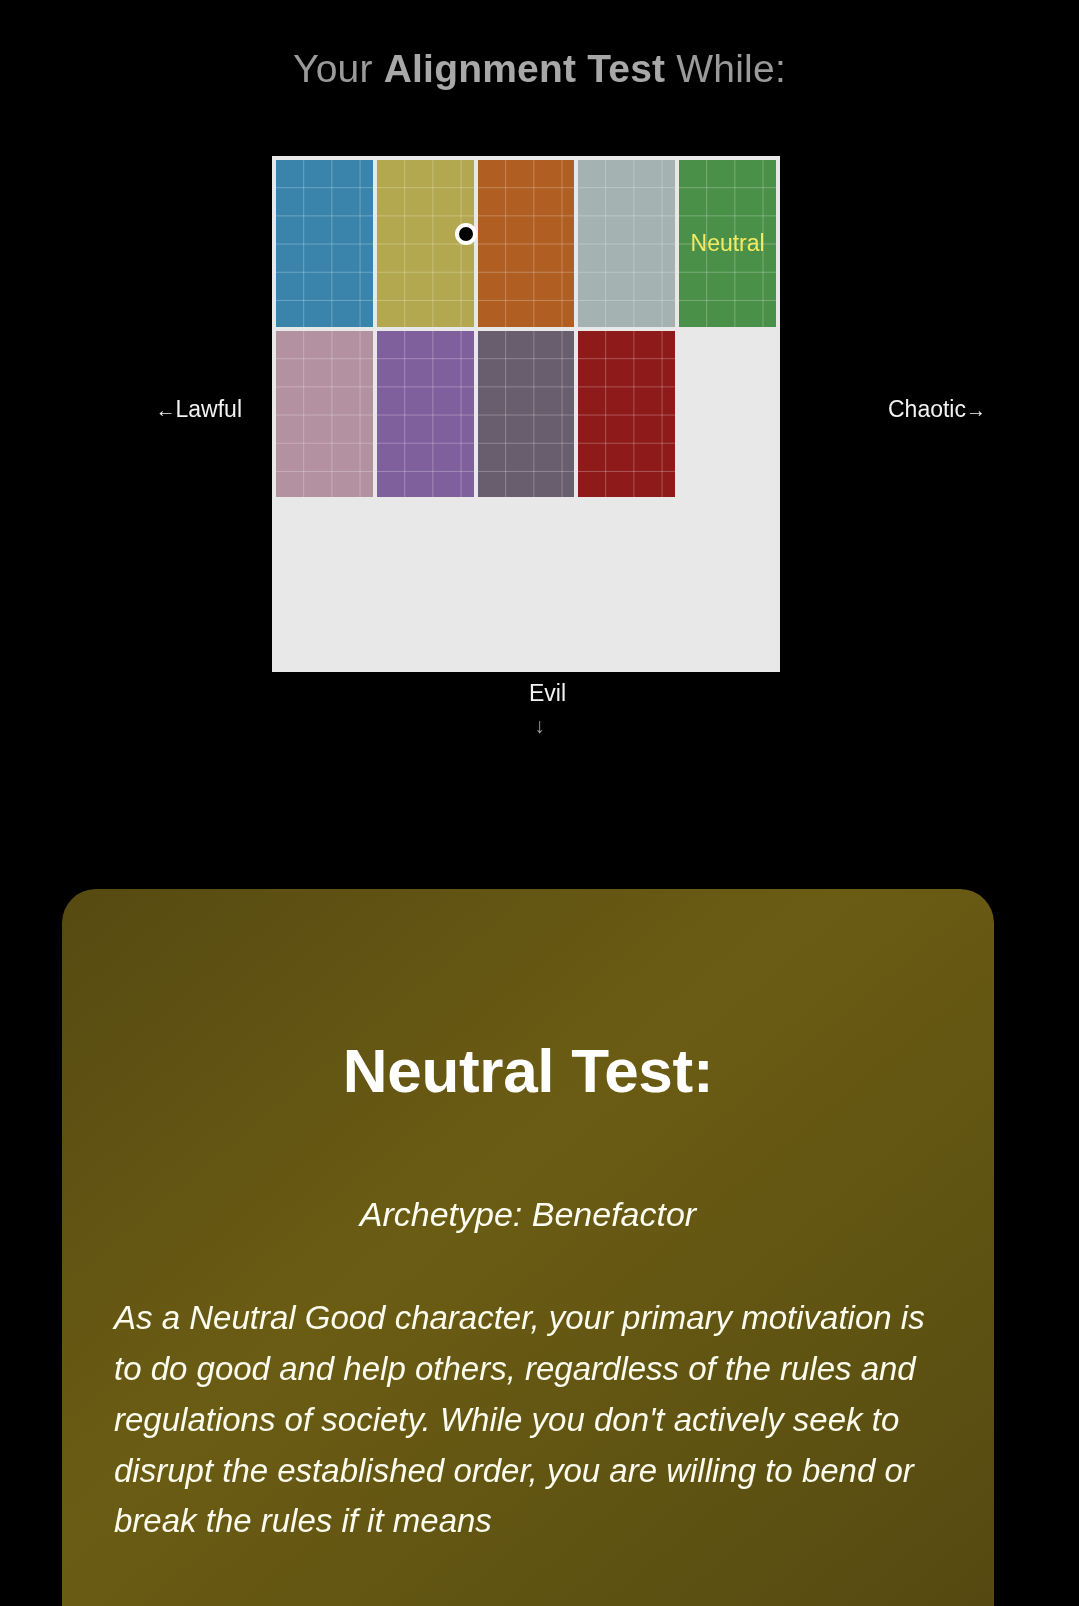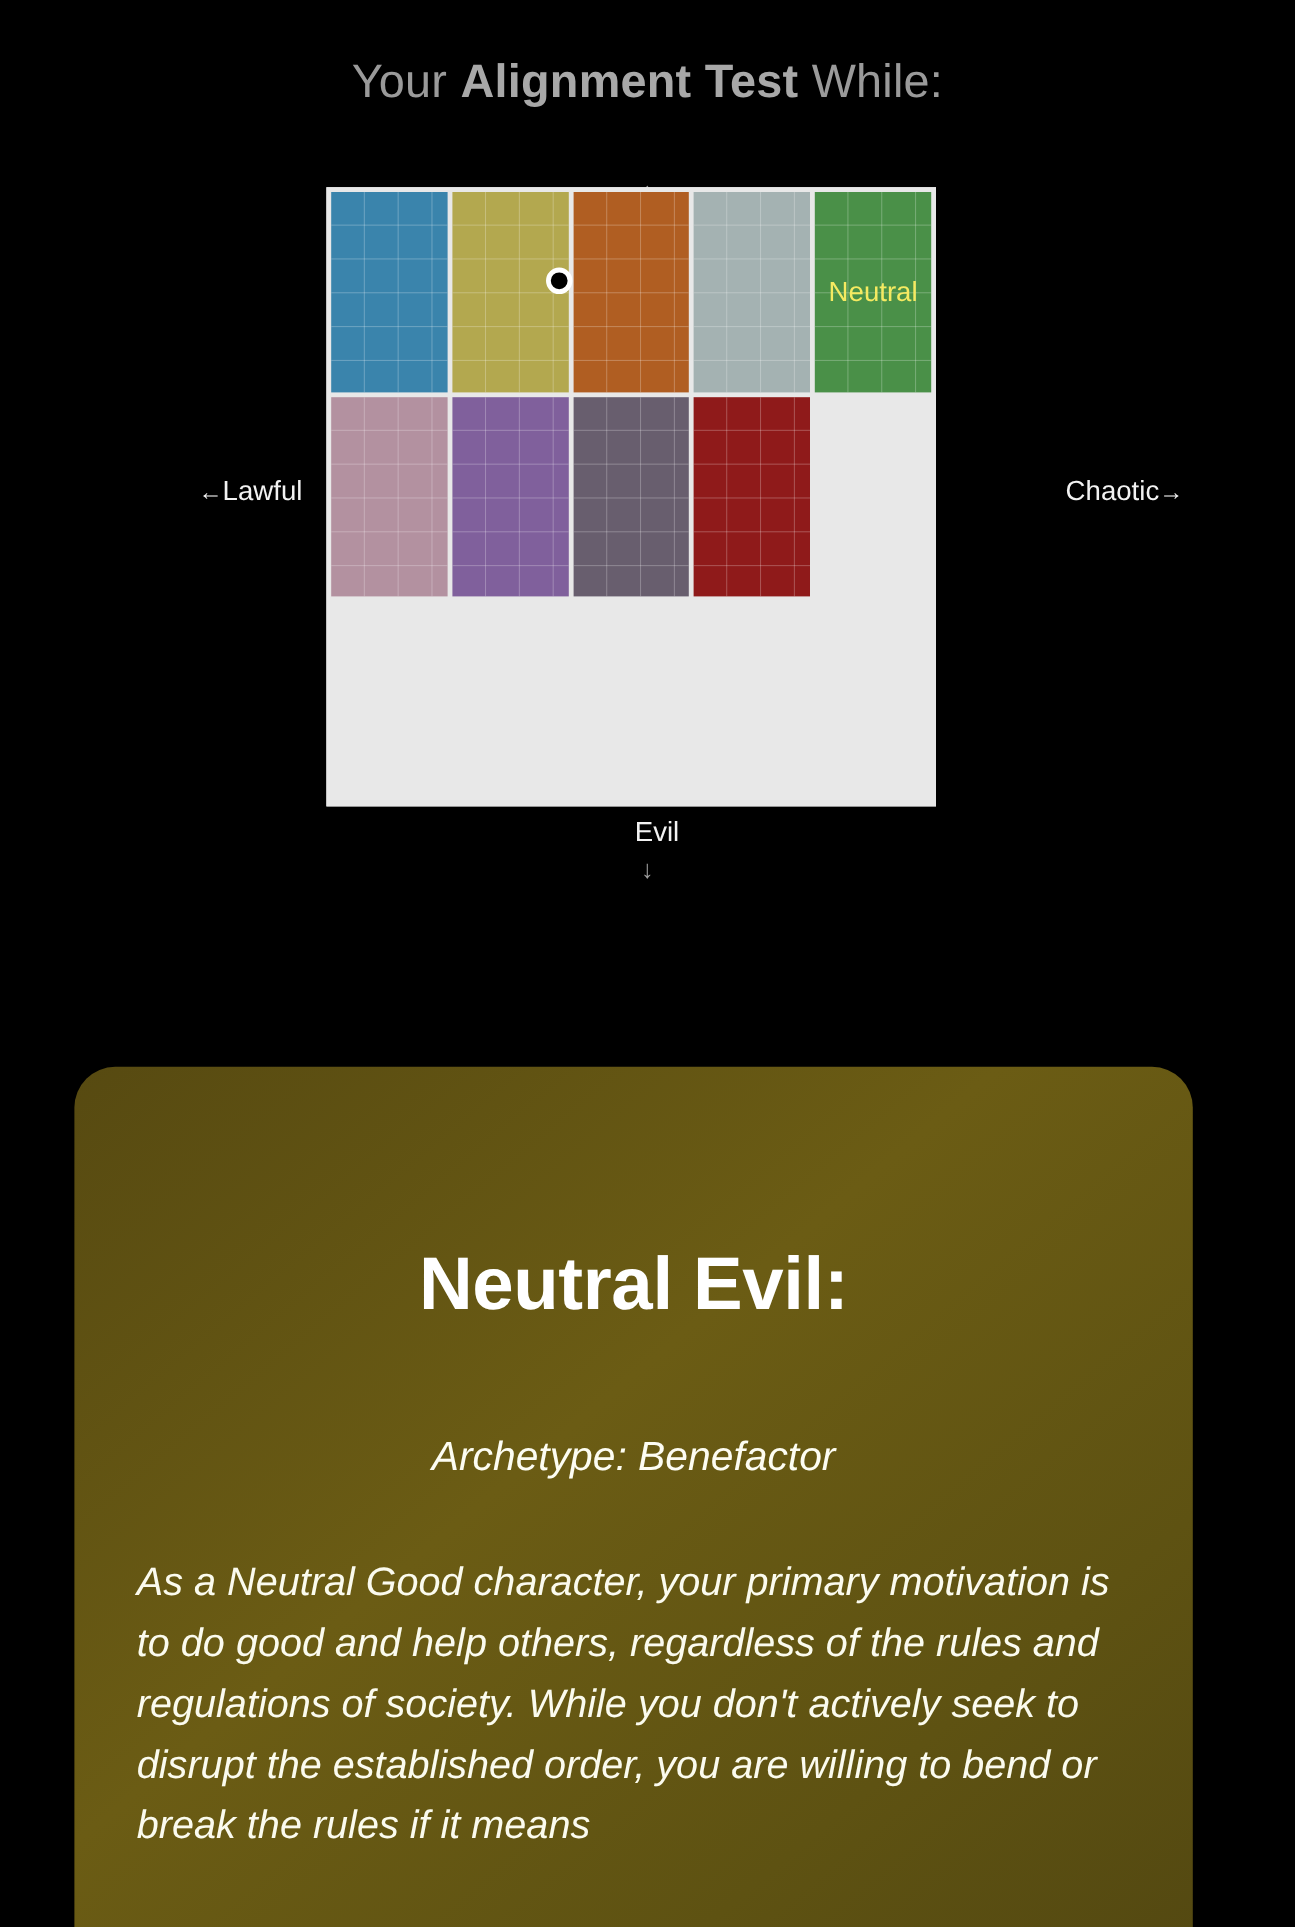--- a/index.html
+++ b/index.html
@@ -79,21 +79,21 @@
     line-height: 24px;
     margin-top: 8px;
   }
 
   .axis-left {
     position: absolute;
     left: 0;
     top: 245px;
     width: 272px;
     text-align: right;
-    padding-right: 20px;
+    padding-right: 30px;
     font-size: 23px;
     color: #f2f2f2;
     white-space: nowrap;
   }
   .axis-right {
     position: absolute;
     left: 780px;
     top: 245px;
     width: 290px;
     text-align: center;
@@ -242,16 +242,16 @@
     </div>
 
   <div class="axis-bottom">
     <span class="axis-label-evil">Evil</span>
     <span class="arrow">↓</span>
   </div>
 
 </div>
 
 <div class="result-card">
-  <div class="result-title">Neutral Evil:</div>
+  <div class="result-title">Neutral Test:</div>
   <div class="result-archetype">Archetype: Benefactor</div>
   <div class="result-body">As a Neutral Good character, your primary motivation is to do good and help others, regardless of the rules and regulations of society. While you don't actively seek to disrupt the established order, you are willing to bend or break the rules if it means</div>
 </div>
 
 </body></html>

